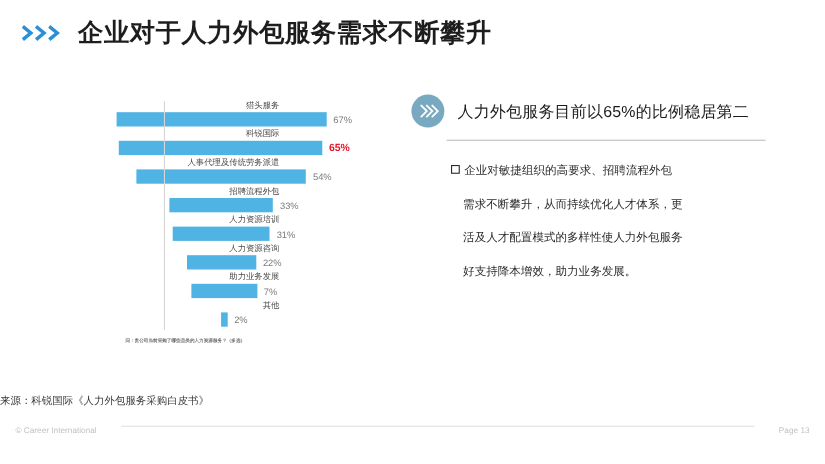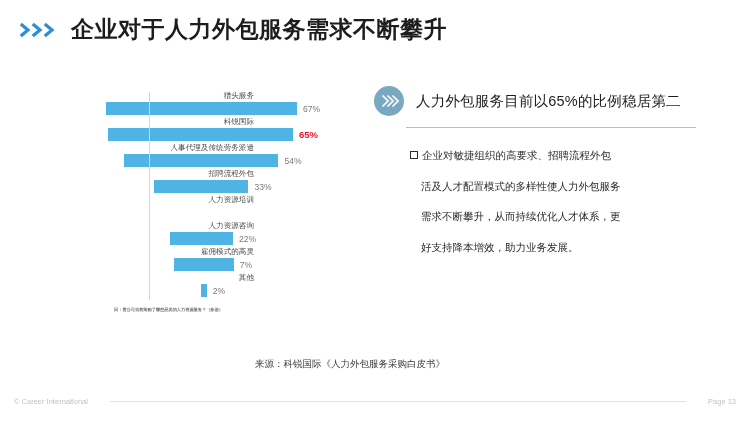--- a/index.html
+++ b/index.html
@@ -105,21 +105,20 @@
     color: #6d6d6d;
     line-height: 1.6;
     font-weight: bold;
   }
 
   .source-line {
     position: absolute;
     left: 0;
     top: 358px;
     width: 700px;
-    text-align: center;
     font-size: 9.5px;
     color: #3a3a3a;
   }
 
   
   .right-panel {
     position: absolute;
     left: 374px;
     top: 86px;
     width: 352px;
@@ -175,24 +174,23 @@
     vertical-align: middle;
     position: relative;
     top: -1px;
   }
   .indent { padding-left: 11px; }
 
   
   .footer {
     position: absolute;
     left: 0;
-    bottom: 16px;
+    bottom: 26px;
     width: 750px;
     display: flex;
-    align-items: center;
     padding: 0 14px;
     box-sizing: border-box;
     gap: 22px;
   }
   .footer-left, .footer-right {
     font-size: 7.5px;
     color: #c2c2c2;
     white-space: nowrap;
   }
   .footer-rule {
@@ -248,32 +246,36 @@
     <div class="bar-row">
       <div class="bar-label">招聘流程外包</div>
       <div class="bar-track">
         <div class="bar-fill" style="width:94px"></div>
         <div class="bar-value">33%</div>
       </div>
     </div>
 
     <div class="bar-row">
       <div class="bar-label">人力资源培训</div>
+      <div class="bar-track">
+        <div class="bar-fill" style="width:88px"></div>
+        <div class="bar-value">31%</div>
+      </div>
     </div>
 
     <div class="bar-row">
       <div class="bar-label">人力资源咨询</div>
       <div class="bar-track">
         <div class="bar-fill" style="width:63px"></div>
         <div class="bar-value">22%</div>
       </div>
     </div>
 
     <div class="bar-row">
-      <div class="bar-label">雇佣模式的高灵</div>
+      <div class="bar-label">助力业务发展</div>
       <div class="bar-track">
         <div class="bar-fill" style="width:60px"></div>
         <div class="bar-value">7%</div>
       </div>
     </div>
 
     <div class="bar-row">
       <div class="bar-label">其他</div>
       <div class="bar-track">
         <div class="bar-fill" style="width:6px"></div>
@@ -298,22 +300,22 @@
         </g>
       </svg>
     </span>
     <span class="rp-title">人力外包服务目前以65%的比例稳居第二</span>
   </div>
 
   <div class="rp-divider"></div>
 
   <div class="rp-body">
     <p><span class="bullet-sq"></span><span>企业对敏捷组织的高要求、招聘流程外包</span></p>
+    <p class="indent">需求不断攀升，从而持续优化人才体系，更</p>
     <p class="indent">活及人才配置模式的多样性使人力外包服务</p>
-    <p class="indent">需求不断攀升，从而持续优化人才体系，更</p>
     <p class="indent">好支持降本增效，助力业务发展。</p>
   </div>
 </div>
 
 <div class="footer">
   <span class="footer-left">© Career International</span>
   <span class="footer-rule"></span>
   <span class="footer-right">Page 13</span>
 </div>
 

